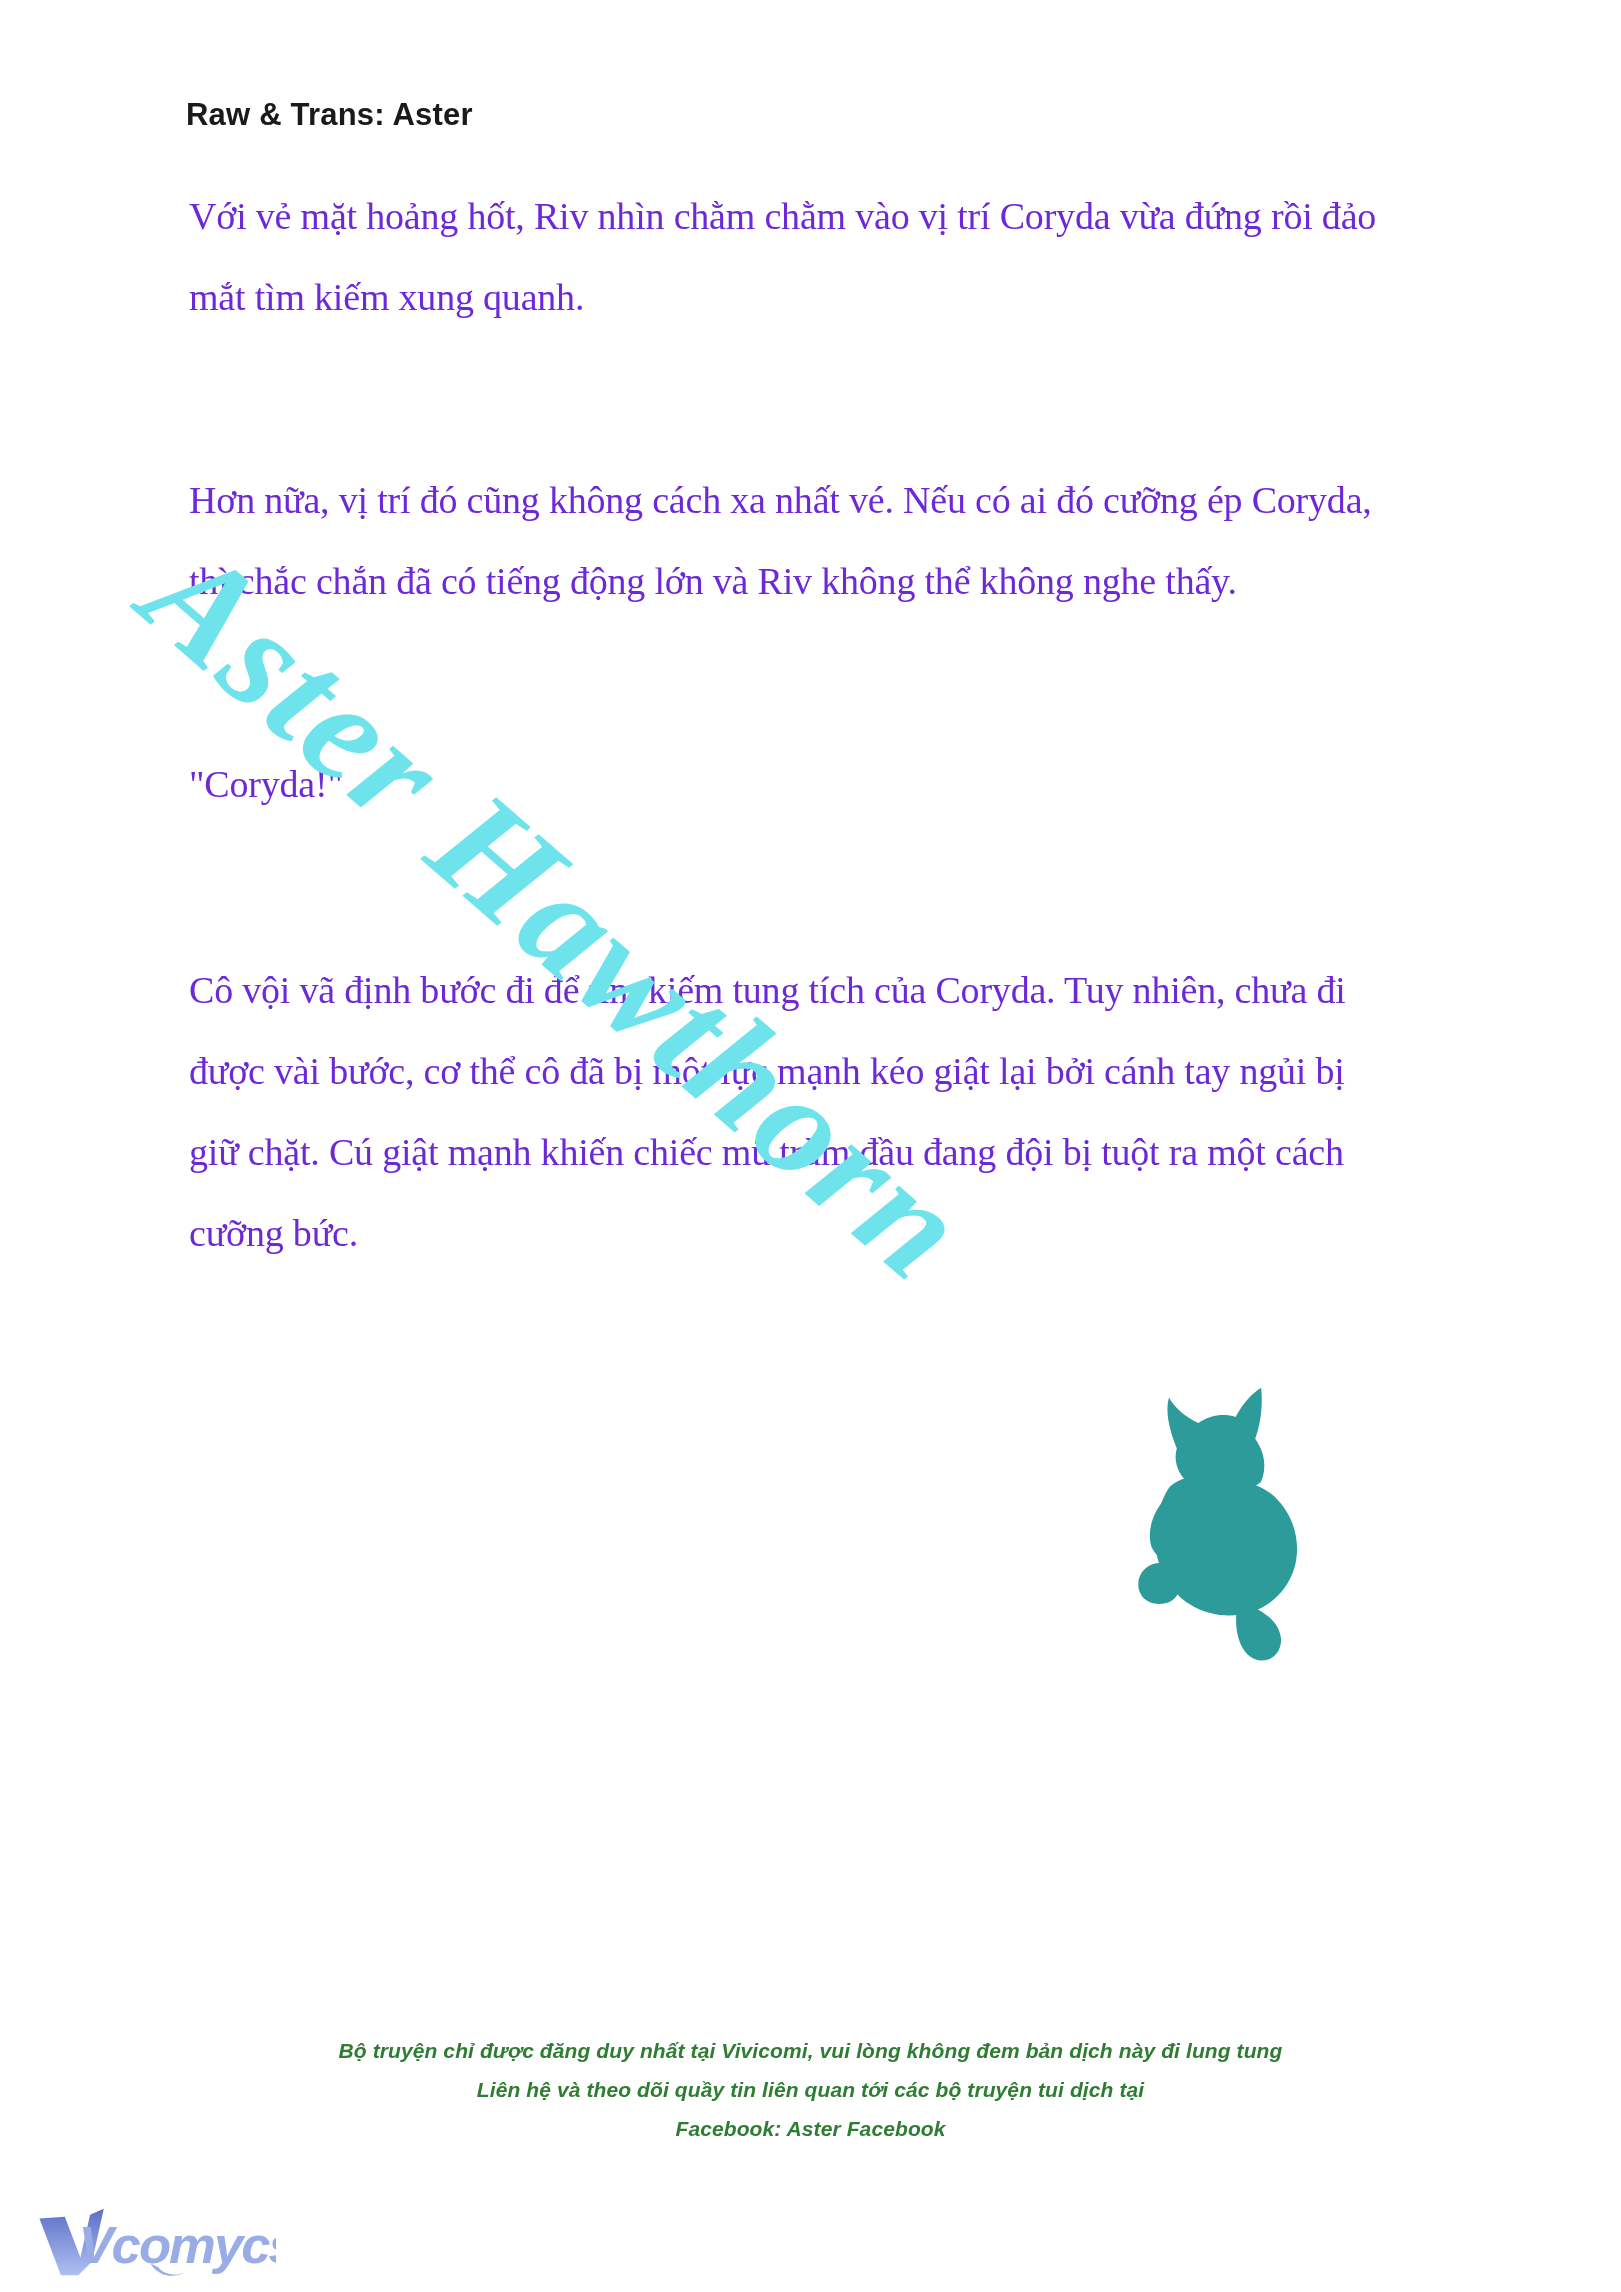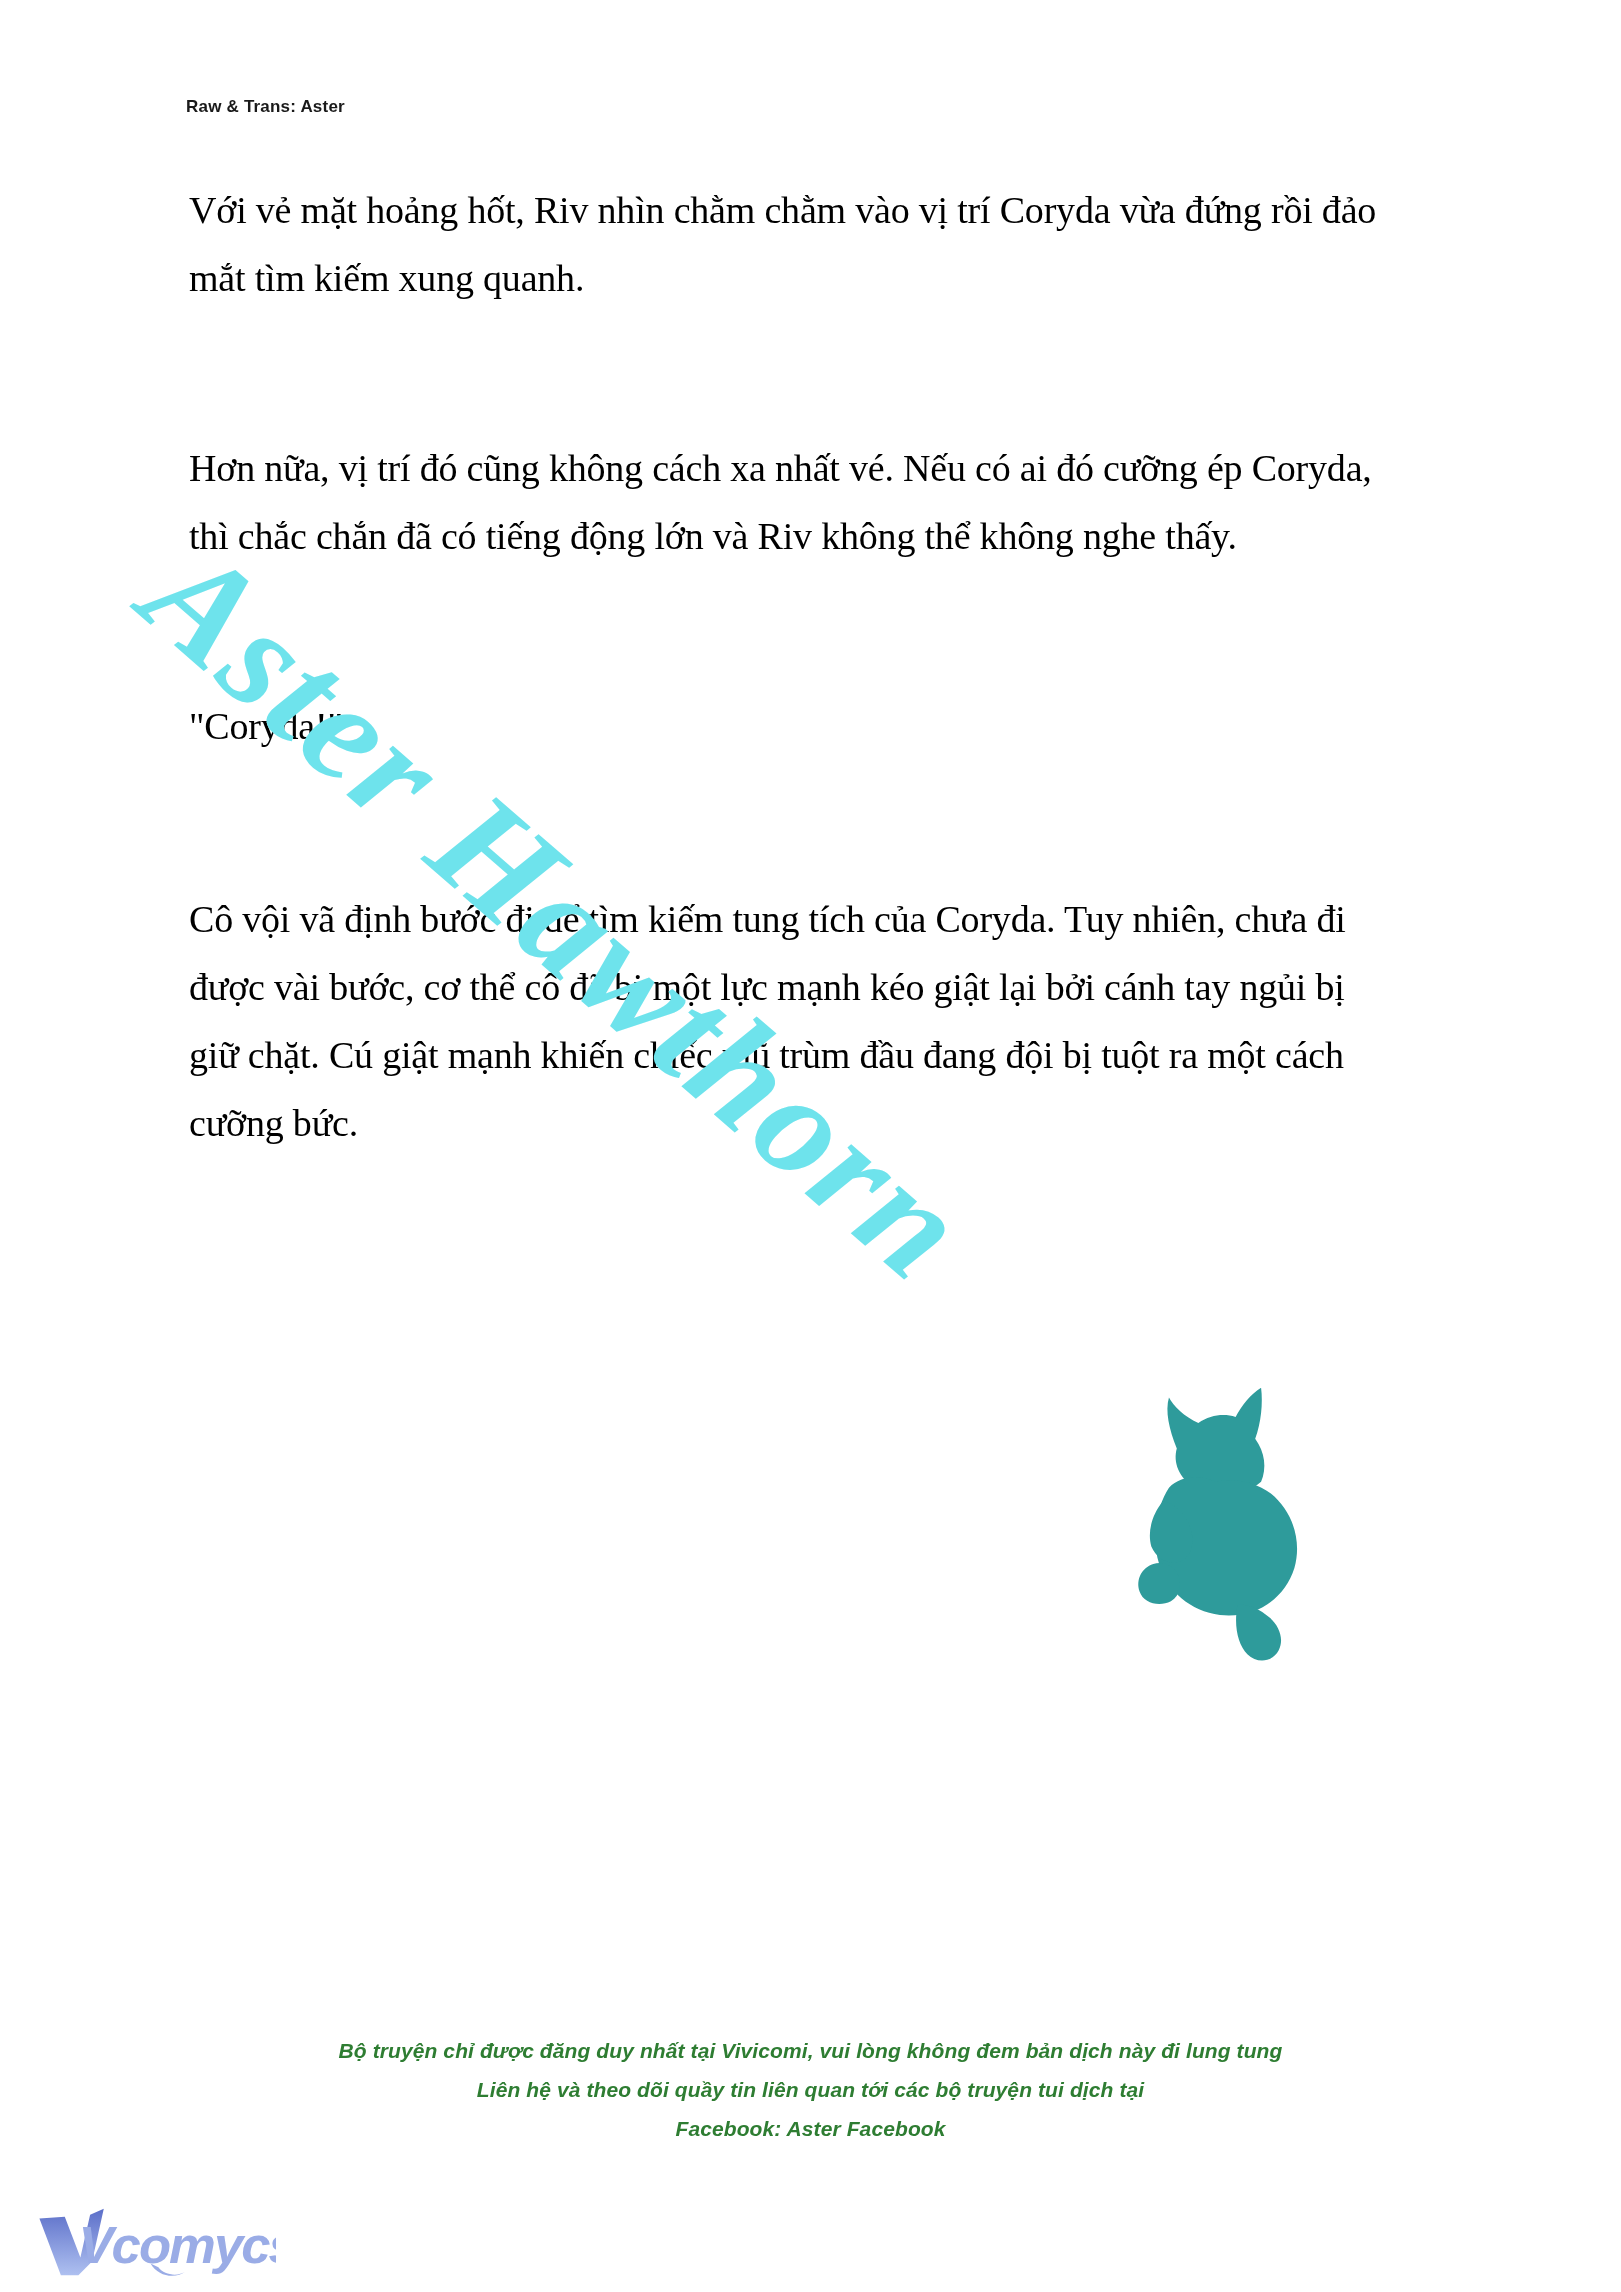--- a/index.html
+++ b/index.html
@@ -18,39 +18,39 @@
     overflow: hidden;
     box-sizing: border-box;
   }
 
   
   .header {
     position: absolute;
     top: 97px;
     left: 186px;
     font-family: "Liberation Sans", "DejaVu Sans", sans-serif;
-    font-size: 17px;
+    font-size: 31px;
     font-weight: 700;
     color: #1a1a1a;
     letter-spacing: 0.2px;
     white-space: nowrap;
   }
 
   
   .content {
     position: absolute;
     top: 176px;
     left: 189px;
     width: 1255px;
   }
   .para {
     font-family: "Liberation Serif", "DejaVu Serif", serif;
     font-size: 38px;
-    line-height: 68px;
-    color: #000000;
+    line-height: 81px;
+    color: #6d28d9;
     margin: 0 0 61px 0;
     letter-spacing: -0.2px;
     max-width: 1206px;
   }
   .para.gap-after {
     margin-bottom: 122px;
   }
   .para.gap-after-2 {
     margin-bottom: 125px;
   }

